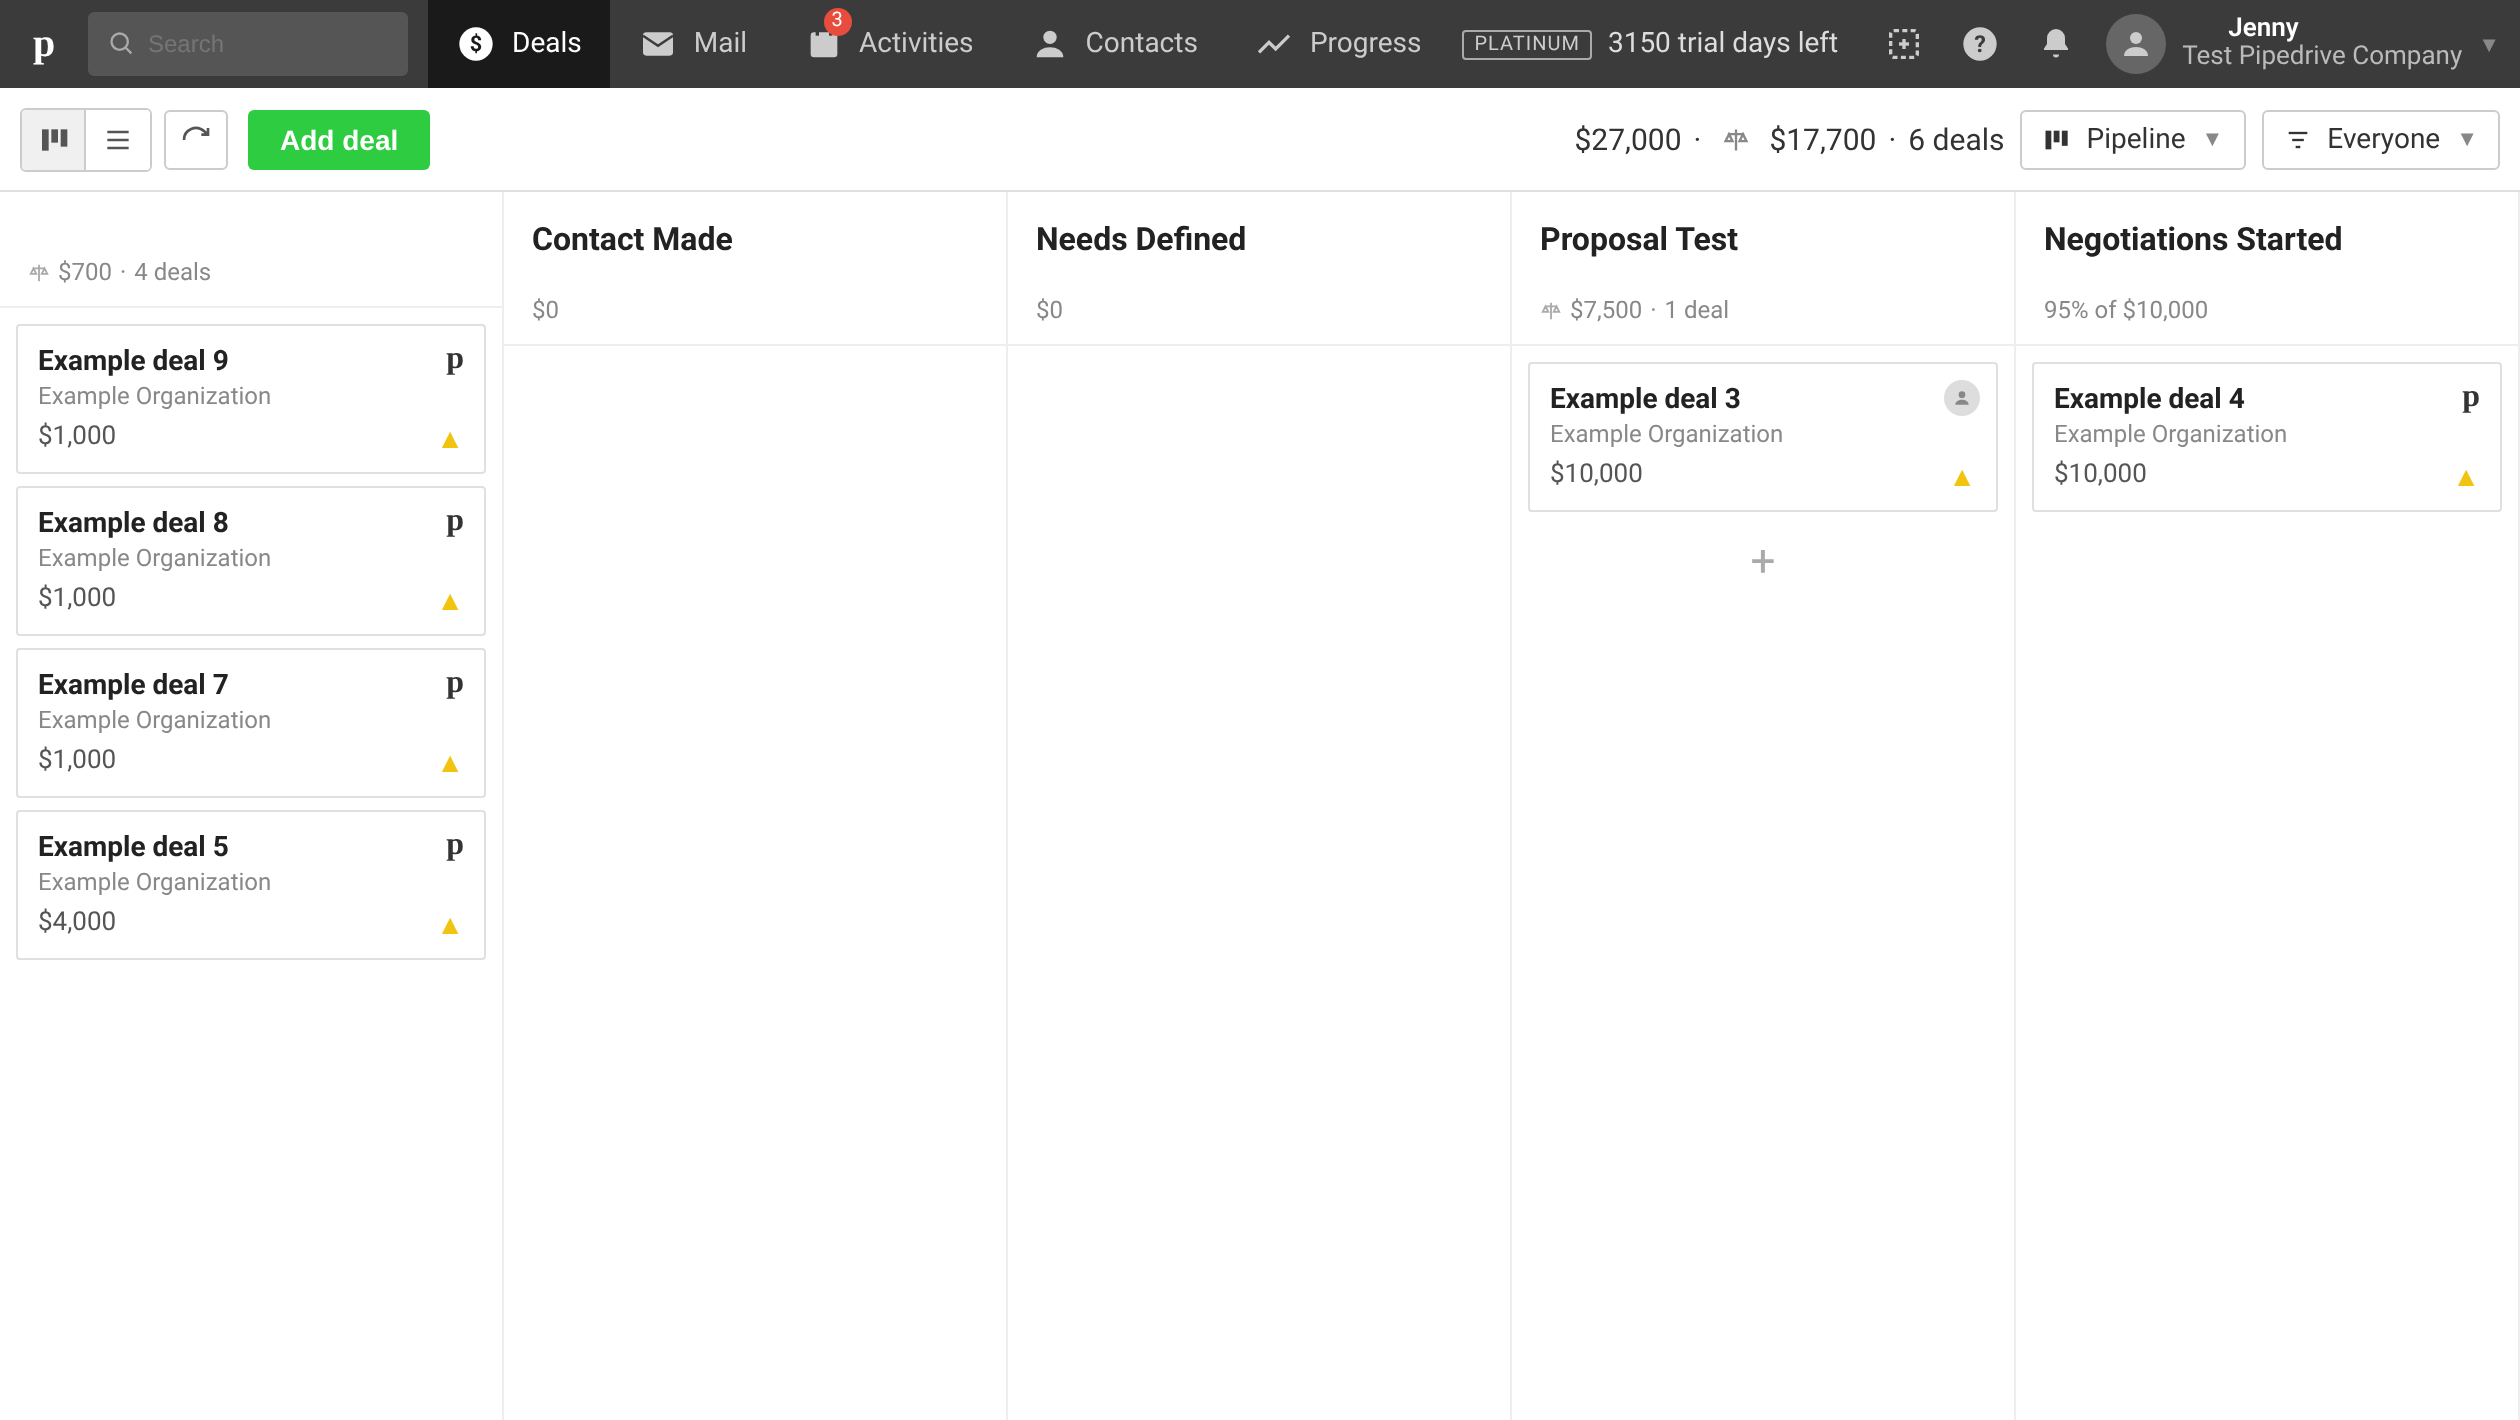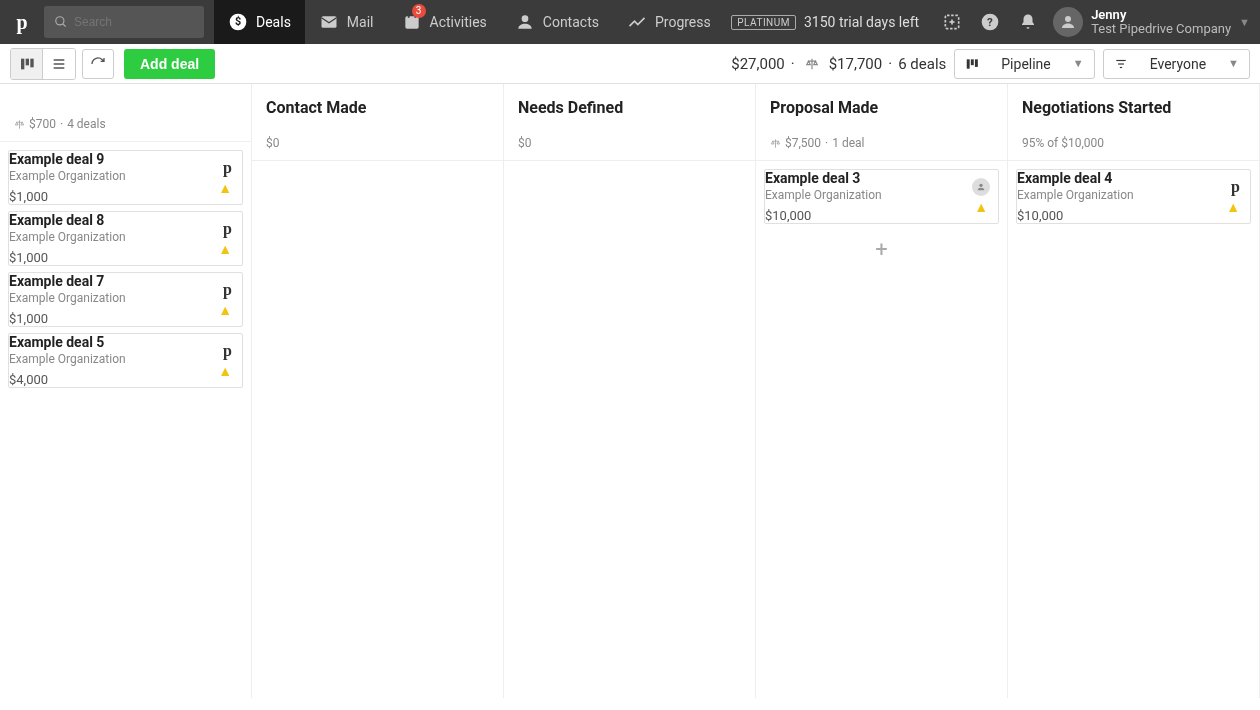--- a/index.html
+++ b/index.html
@@ -16,45 +16,45 @@
 .nav-item.active { background: #1a1a1a; color: #fff; }
 .nav-item .icn { width: 20px; height: 20px; display: flex; align-items: center; justify-content: center; }
 .badge-red { position: absolute; top: 4px; left: 24px; background: #e74c3c; color: #fff; font-size: 10px; border-radius: 8px; padding: 0 4px; min-width: 14px; text-align: center; line-height: 14px; }
 .nav-spacer { flex: 1; }
 .plan-tag { border: 1px solid #aaa; color: #ccc; font-size: 10px; padding: 1px 5px; border-radius: 2px; letter-spacing: 0.5px; }
 .trial-txt { color: #ddd; font-size: 14px; margin-left: 8px; margin-right: 14px; }
 .nav-icon-btn { width: 38px; display: flex; align-items: center; justify-content: center; color: #ccc; cursor: pointer; height:44px; }
 .user-block { display: flex; align-items: center; padding: 0 10px 0 6px; gap: 8px; cursor: pointer; }
 .avatar { width: 30px; height: 30px; border-radius: 50%; background: #666; display: flex; align-items: center; justify-content: center; color: #ccc; }
 .user-text { display: flex; flex-direction: column; line-height: 1.1; }
-.user-name { color: #fff; font-size: 13px; font-weight: 600; }
+.user-name { color: #fff; font-size: 13px; font-weight: 600; margin-left: 23px; }
 .user-company { color: #bbb; font-size: 13px; }
 
 
-.toolbar { height: 40px; border-bottom: 1px solid #e0e0e0; display: flex; align-items: center; padding: 0 10px; }
+.toolbar { height: 52px; border-bottom: 1px solid #e0e0e0; display: flex; align-items: center; padding: 0 10px; }
 .view-group { display: flex; border: 1px solid #ccc; border-radius: 3px; overflow: hidden; }
 .view-btn { width: 32px; height: 30px; display: flex; align-items: center; justify-content: center; border-right: 1px solid #ccc; cursor: pointer; color: #555; background:#fff; }
 .view-btn:last-child { border-right: none; }
 .view-btn.active { background: #f0f0f0; }
 .refresh-btn { width: 32px; height: 30px; border: 1px solid #ccc; border-radius: 3px; margin-left: 6px; display: flex; align-items: center; justify-content: center; cursor: pointer; color:#555; }
 .add-deal-btn { background: #2ecc40; color: #fff; border: none; border-radius: 3px; padding: 7px 16px; font-size: 14px; font-weight: 600; margin-left: 10px; cursor: pointer; }
 .toolbar-center { flex: 1; display: flex; align-items: center; justify-content: flex-end; gap: 6px; color: #333; font-size: 15px; }
 .scale-icn { color: #888; margin: 0 4px; }
-.filter-btn { border: 1px solid #ccc; border-radius: 3px; padding: 6px 10px; display: flex; align-items: center; gap: 22px; cursor: pointer; font-size: 14px; color: #333; margin-left: 8px; background:#fff;justify-content:center; }
+.filter-btn { border: 1px solid #ccc; border-radius: 3px; padding: 6px 10px; display: flex; align-items: center; gap: 8px; cursor: pointer; font-size: 14px; color: #333; margin-left: 8px; background:#fff;justify-content:center; }
 .chev { color: #888; font-size: 11px; }
 
 
 .board { display: flex; height: calc(710px - 44px - 52px); }
 .column { flex: 1; border-right: 1px solid #eee; padding: 0; min-width: 0; }
 .col-header { padding: 14px 14px 10px 14px; border-bottom: 1px solid #eee; }
 .col-title { font-size: 16px; font-weight: 700; color: #222; }
 .col-sub { font-size: 12px; color: #888; margin-top: 19px; display: flex; align-items: center; gap: 4px; }
 .col-sub .scale-sm { font-size: 11px; color:#aaa; }
 .col-body { padding: 8px; }
-.card { background: #fff; border: 1px solid #e0e0e0; border-radius: 2px; padding: 0; margin-bottom: 6px; position: relative; cursor: pointer; }
+.card { background: #fff; border: 1px solid #e0e0e0; border-radius: 2px; padding: 10px; margin-bottom: 6px; position: relative; cursor: pointer; }
 .card-title { font-size: 14px; font-weight: 700; color: #222; }
 .card-org { font-size: 12px; color: #888; margin-top: 2px; }
 .card-amt { font-size: 13px; color: #555; margin-top: 6px; }
 .card-logo { position: absolute; top: 8px; right: 10px; font-family: Georgia, serif; font-weight: 900; font-size: 16px; color: #333; }
 .avatar-sm { position:absolute; top:8px; right:8px; width:18px; height:18px; border-radius:50%; background:#ddd; display:flex; align-items:center; justify-content:center; font-size:10px; color:#888; }
 .card-warn { position: absolute; bottom: 8px; right: 10px; color: #f1c40f; font-size: 14px; }
 .add-card-btn { height: 38px; border: 1px solid transparent; display: flex; align-items: center; justify-content: center; color: #aaa; font-size: 22px; cursor: pointer; }
 
 svg { display: block; }
 </style>
@@ -275,21 +275,21 @@
       <div class="col-header">
         <div class="col-title">Needs Defined</div>
         <div class="col-sub">
           <span>$0</span>
         </div>
       </div>
       <div class="col-body"></div>
     </div>
     <div class="column">
       <div class="col-header">
-        <div class="col-title">Proposal Made</div>
+        <div class="col-title">Proposal Test</div>
         <div class="col-sub">
           <span class="scale-sm">
             <svg width="11" height="11" viewBox="0 0 24 24" fill="none" stroke="currentColor" stroke-width="2">
               <path d="M12 3v18M6 7l-3 6h6l-3-6zM18 7l-3 6h6l-3-6zM5 7h14"></path>
             </svg>
           </span>
           <span>$7,500</span>
           <span> · </span>
           <span>1 deal</span>
         </div>

